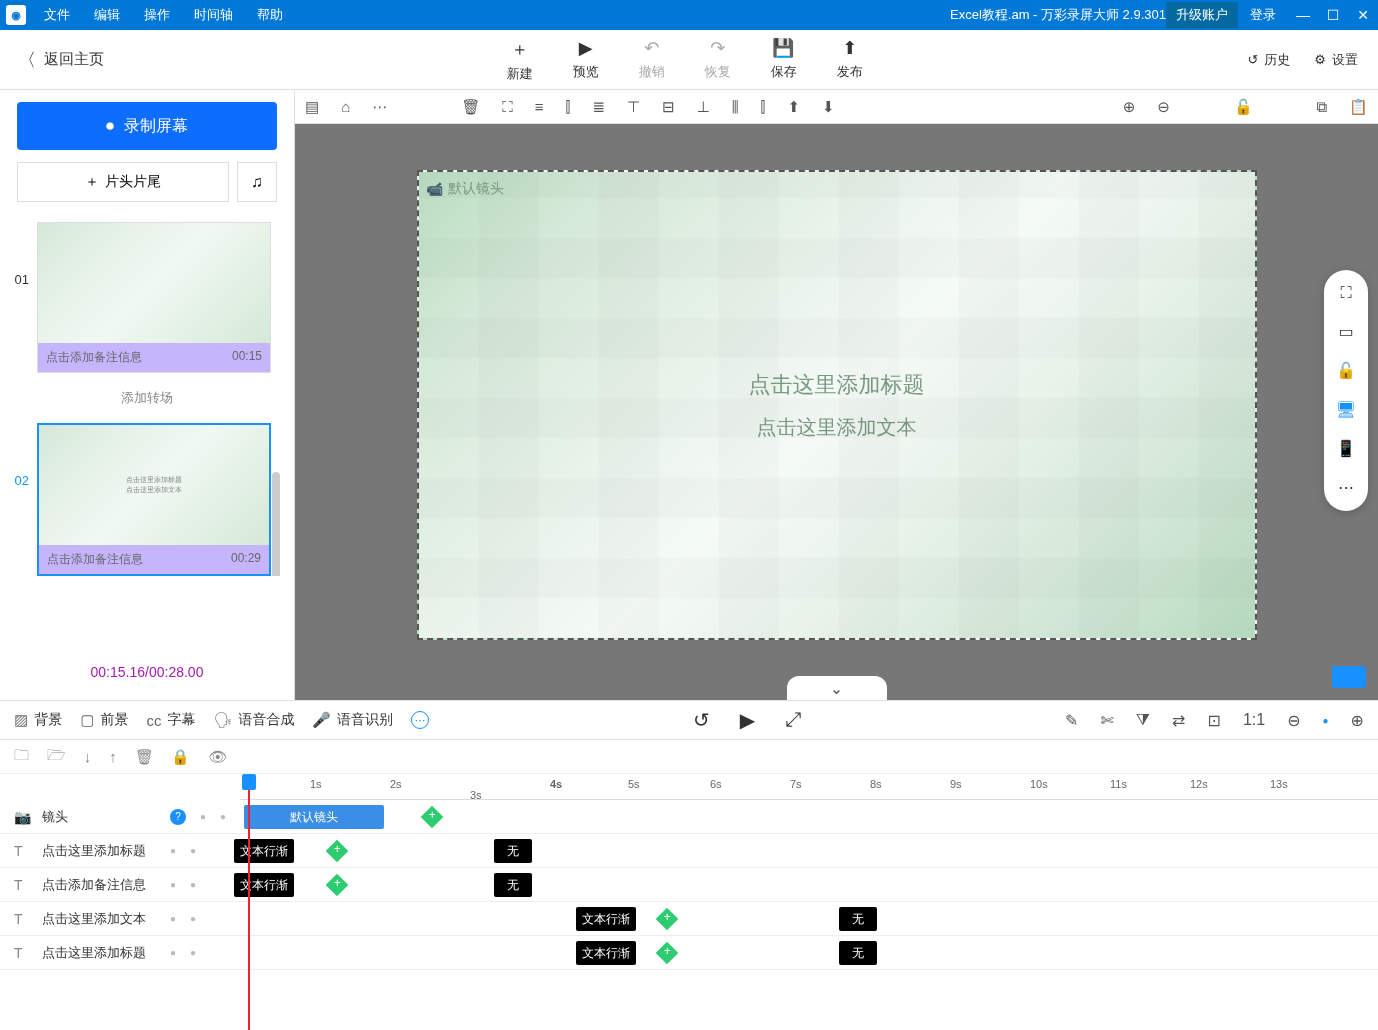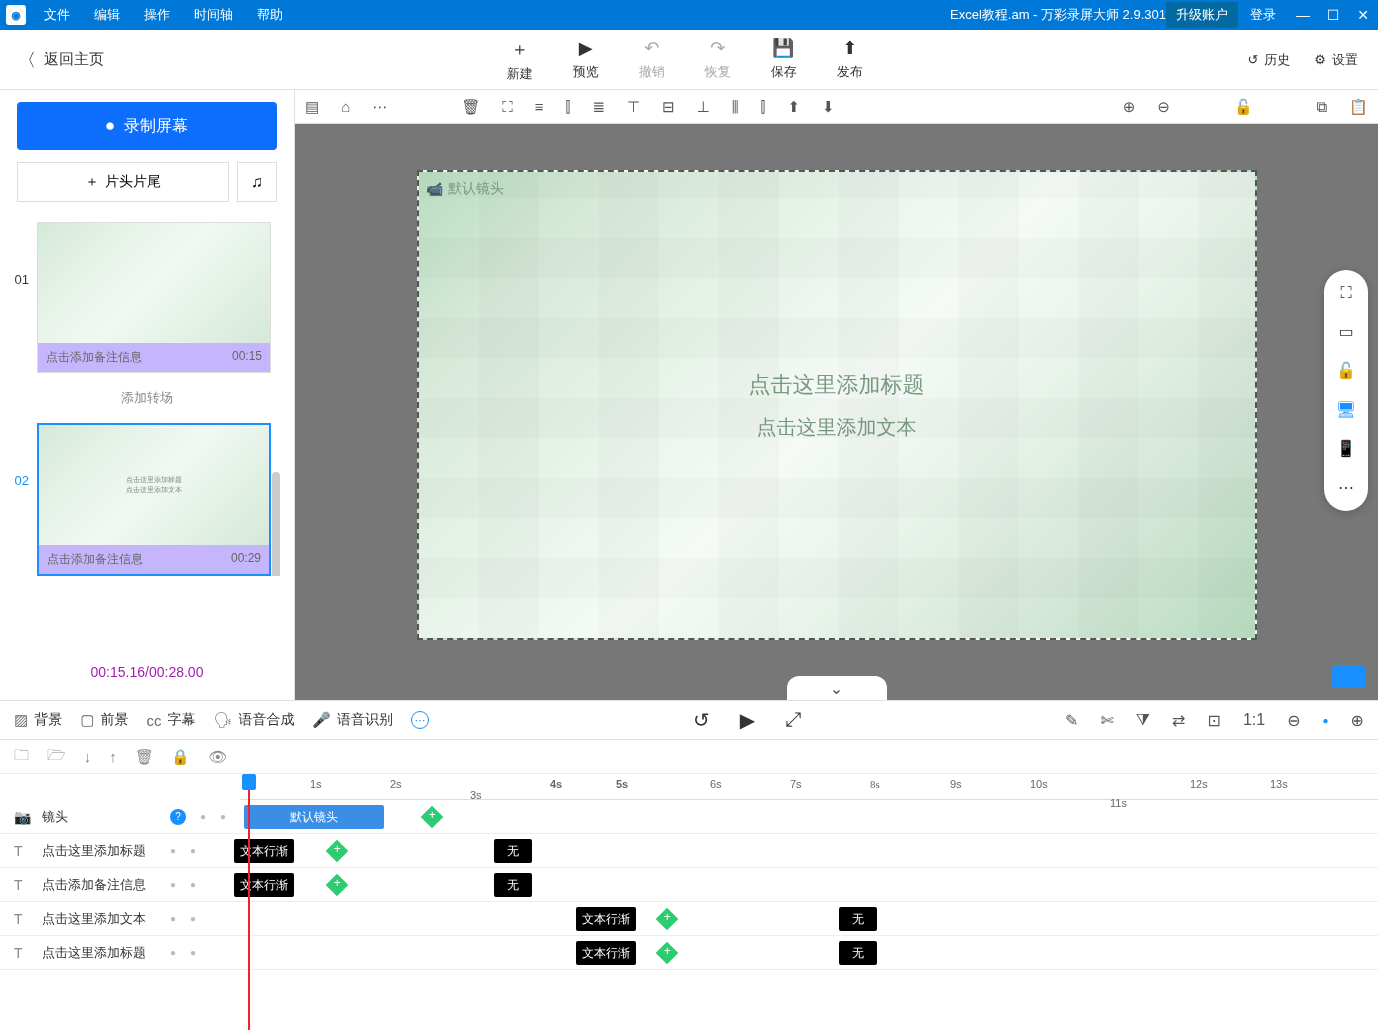--- a/index.html
+++ b/index.html
@@ -282,27 +282,27 @@
   <span class="tt-ico">🗑</span>
   <span class="tt-ico">🔒</span>
   <span class="tt-ico">👁</span>
 </div>
 
 <div class="ruler" id="ruler">
     <span class="tick" style="left: 70px;">1s</span>
     <span class="tick" style="left: 150px;">2s</span>
     <span class="tick" style="left: 230px; margin-top: 11px;">3s</span>
     <span class="tick" style="left: 310px; font-weight: bold;">4s</span>
-    <span class="tick" style="left: 376px; font-weight: bold;">5s</span>
+    <span class="tick" style="left: 388px;">5s</span>
     <span class="tick" style="left: 470px;">6s</span>
     <span class="tick" style="left: 550px;">7s</span>
-    <span class="tick" style="left: 630px; font-family: Liberation Serif, serif;">8s</span>
+    <span class="tick" style="left: 630px;">8s</span>
     <span class="tick" style="left: 710px;">9s</span>
     <span class="tick" style="left: 790px;">10s</span>
-    <span class="tick" style="left: 870px; margin-top: 19px;">11s</span>
+    <span class="tick" style="left: 870px;">11s</span>
     <span class="tick" style="left: 950px;">12s</span>
     <span class="tick" style="left: 1030px;">13s</span>
   </div>
 
 <div class="playhead-wrap">
   <div class="playhead">
       <div class="grip"></div>
     </div>
   <div class="tracks" id="tracks">
       <div class="track">

